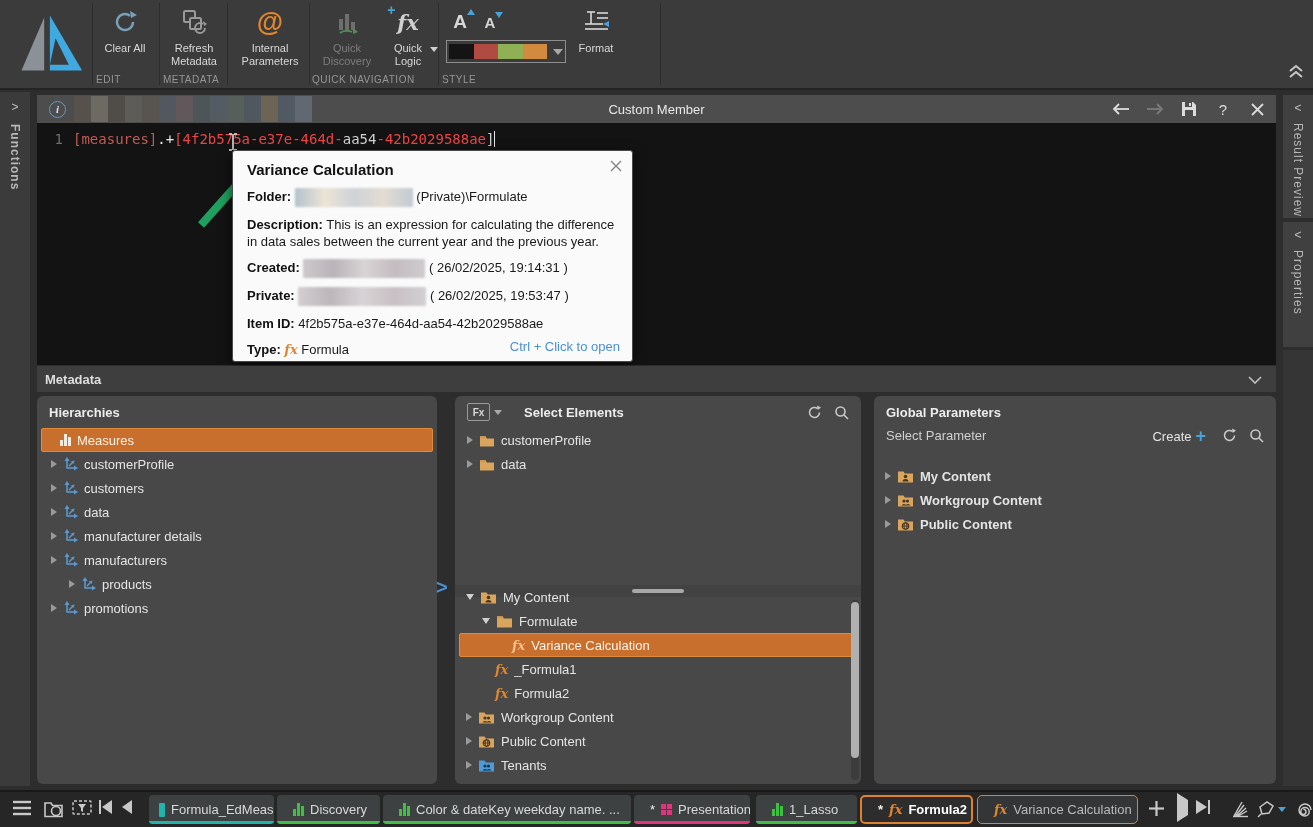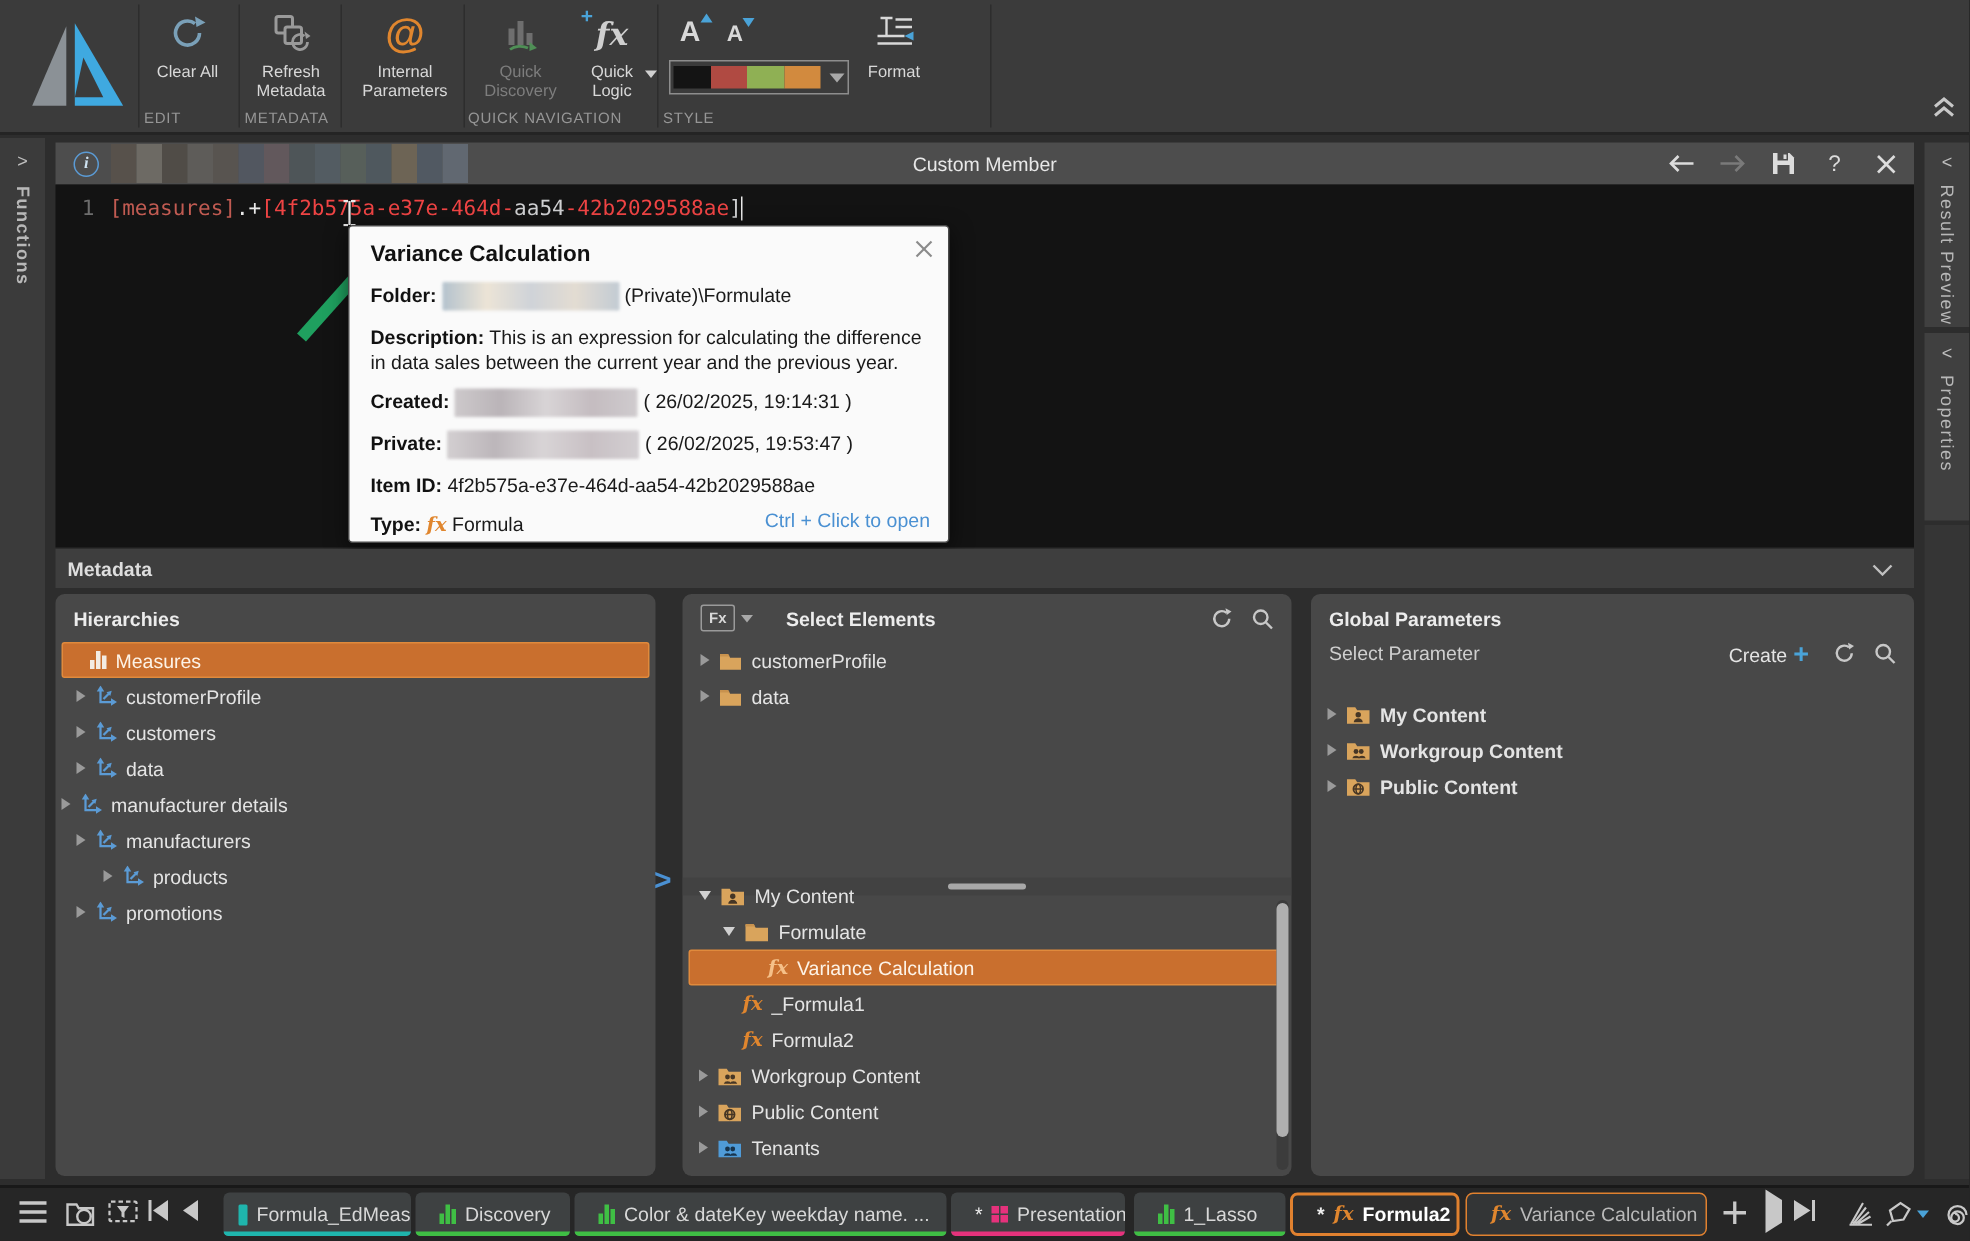--- a/index.html
+++ b/index.html
@@ -384,40 +384,40 @@
       <span class="caret-r"></span>
       <svg width="15" height="15" viewBox="0 0 15 15">
           <path d="M4 3 v8 h8" fill="none" stroke="#5b9bd5" stroke-width="1.5"></path>
           <polygon points="4,0 1.5,4 6.5,4" fill="#5b9bd5"></polygon>
           <polygon points="15,11 11,8.5 11,13.5" fill="#5b9bd5"></polygon>
           <line x1="6" y1="9" x2="10" y2="5" stroke="#5b9bd5" stroke-width="1.5"></line>
           <polygon points="11.5,3.5 8,4.5 10.5,7" fill="#5b9bd5"></polygon>
         </svg>
       <span>data</span>
     </div>
-    <div class="trow" style="padding-left:4px">
-      <span class="caret-r"></span>
-      <svg width="15" height="15" viewBox="0 0 15 15">
-          <path d="M4 3 v8 h8" fill="none" stroke="#5b9bd5" stroke-width="1.5"></path>
-          <polygon points="4,0 1.5,4 6.5,4" fill="#5b9bd5"></polygon>
-          <polygon points="15,11 11,8.5 11,13.5" fill="#5b9bd5"></polygon>
-          <line x1="6" y1="9" x2="10" y2="5" stroke="#5b9bd5" stroke-width="1.5"></line>
-          <polygon points="11.5,3.5 8,4.5 10.5,7" fill="#5b9bd5"></polygon>
-        </svg>
-      <span>manufacturer details</span>
-    </div>
     <div class="trow" style="padding-left:14px">
       <span class="caret-r"></span>
       <svg width="15" height="15" viewBox="0 0 15 15">
           <path d="M4 3 v8 h8" fill="none" stroke="#5b9bd5" stroke-width="1.5"></path>
           <polygon points="4,0 1.5,4 6.5,4" fill="#5b9bd5"></polygon>
           <polygon points="15,11 11,8.5 11,13.5" fill="#5b9bd5"></polygon>
           <line x1="6" y1="9" x2="10" y2="5" stroke="#5b9bd5" stroke-width="1.5"></line>
           <polygon points="11.5,3.5 8,4.5 10.5,7" fill="#5b9bd5"></polygon>
         </svg>
+      <span>manufacturer details</span>
+    </div>
+    <div class="trow" style="padding-left:14px">
+      <span class="caret-r"></span>
+      <svg width="15" height="15" viewBox="0 0 15 15">
+          <path d="M4 3 v8 h8" fill="none" stroke="#5b9bd5" stroke-width="1.5"></path>
+          <polygon points="4,0 1.5,4 6.5,4" fill="#5b9bd5"></polygon>
+          <polygon points="15,11 11,8.5 11,13.5" fill="#5b9bd5"></polygon>
+          <line x1="6" y1="9" x2="10" y2="5" stroke="#5b9bd5" stroke-width="1.5"></line>
+          <polygon points="11.5,3.5 8,4.5 10.5,7" fill="#5b9bd5"></polygon>
+        </svg>
       <span>manufacturers</span>
     </div>
     <div class="trow" style="padding-left:32px">
       <span class="caret-r"></span>
       <svg width="15" height="15" viewBox="0 0 15 15">
           <path d="M4 3 v8 h8" fill="none" stroke="#5b9bd5" stroke-width="1.5"></path>
           <polygon points="4,0 1.5,4 6.5,4" fill="#5b9bd5"></polygon>
           <polygon points="15,11 11,8.5 11,13.5" fill="#5b9bd5"></polygon>
           <line x1="6" y1="9" x2="10" y2="5" stroke="#5b9bd5" stroke-width="1.5"></line>
           <polygon points="11.5,3.5 8,4.5 10.5,7" fill="#5b9bd5"></polygon>

